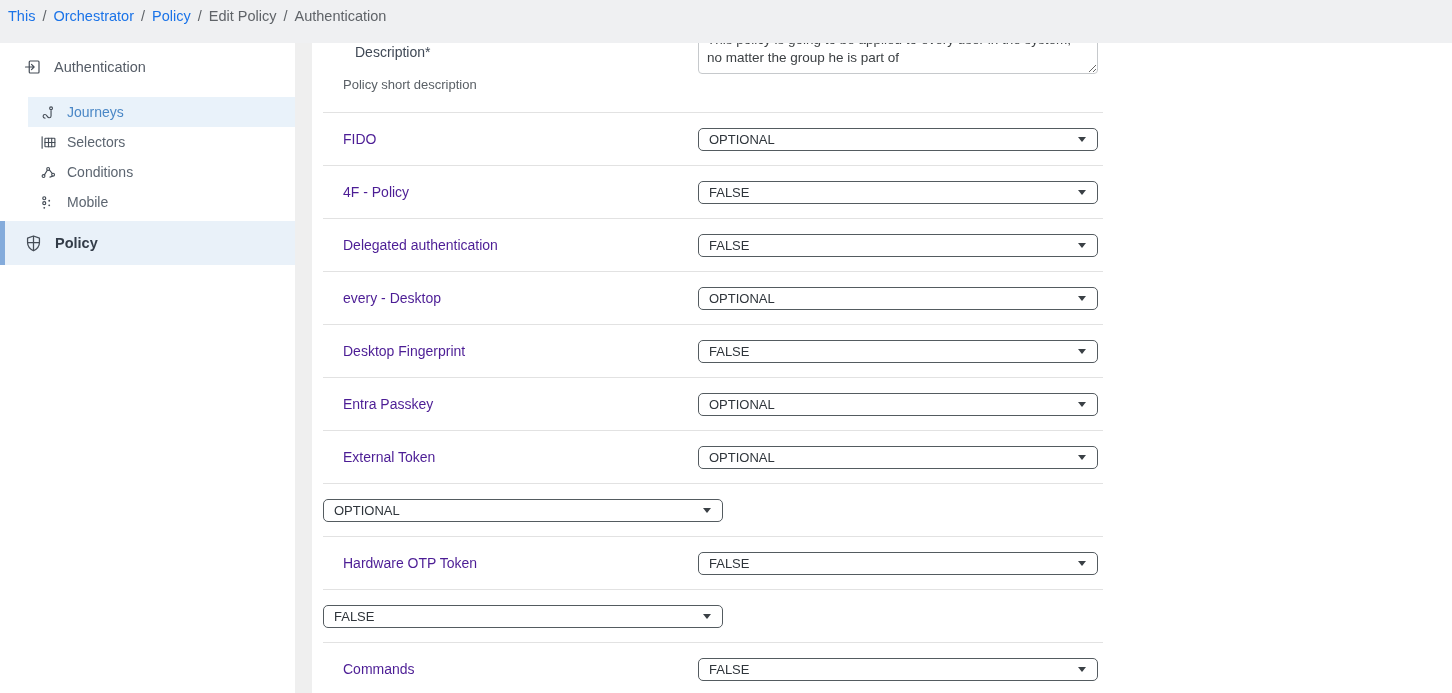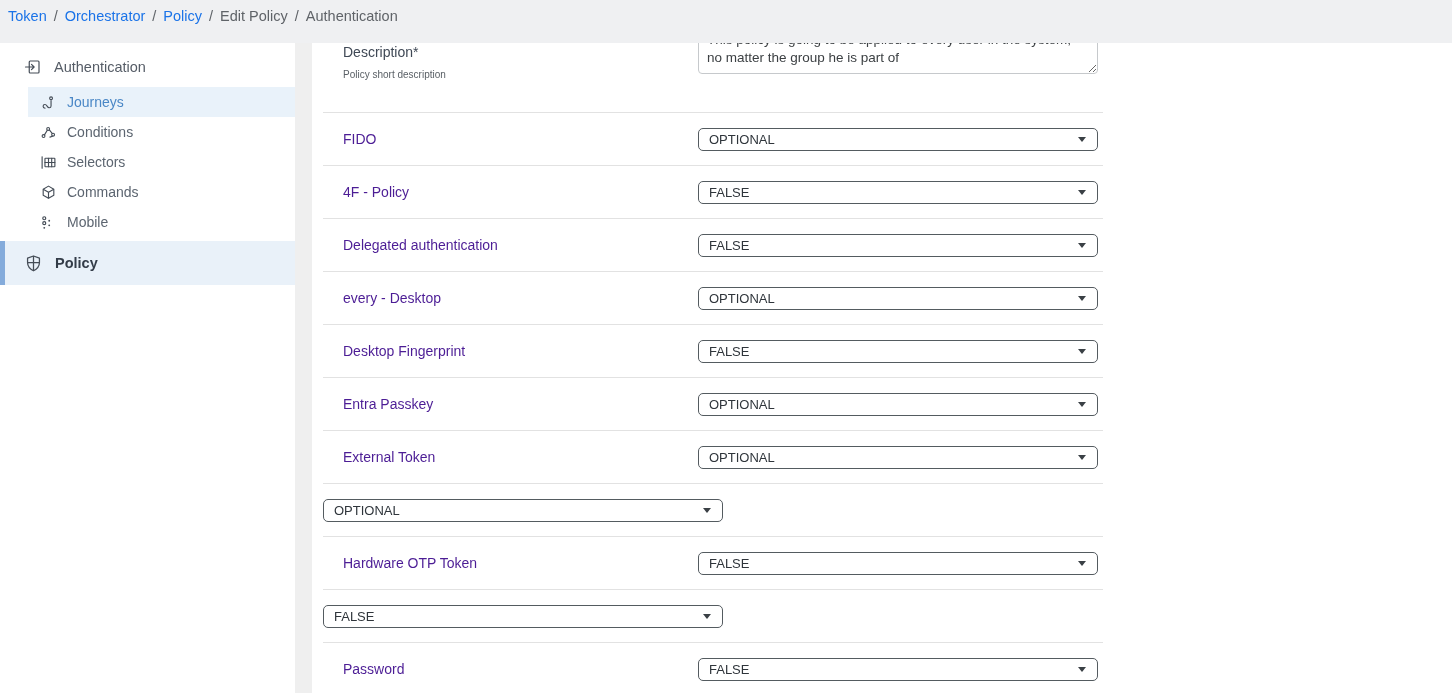--- a/index.html
+++ b/index.html
@@ -27,41 +27,41 @@
   .sidebar { width:295px; background:#fff; flex:none; }
   .gutter { width:17px; background:#efefef; flex:none; }
   .content { flex:1; background:#fff; padding-left:11px; overflow:hidden; }
 
   
   .side-section {
     margin-top:10px; height:28px;
     display:flex; align-items:center; gap:12px;
     padding-left:24px; font-size:14.5px; color:#555c66;
   }
-  .side-sub { margin-top:6px; }
+  .side-sub { margin-top:16px; }
   .side-item {
     height:30px; margin-left:28px;
     display:flex; align-items:center; gap:10px;
     padding-left:12px; font-size:14px; color:#5c6570;
     cursor:pointer;
   }
   .side-item.active { background:#e9f2fa; color:#4a87c6; }
   .icon { color:#454d57; display:inline-flex; flex:none; }
   .policy-item {
     margin-top:4px; height:44px;
     display:flex; align-items:center; gap:12px;
     background:#e9f1f9; border-left:5px solid #84abdb;
     padding-left:19px; font-size:14.5px; font-weight:bold; color:#333c48;
     cursor:pointer;
   }
 
   
   .desc-section { position:relative; height:69px; }
-  .desc-label { position:absolute; left:20px; top:1px; font-size:14px; color:#3f4855; }
-  .desc-helper { position:absolute; left:20px; top:26px; font-size:10px; color:#5a6066; }
+  .desc-label { position:absolute; left:32px; top:1px; font-size:14px; color:#3f4855; }
+  .desc-helper { position:absolute; left:20px; top:34px; font-size:13px; color:#5a6066; }
   .desc-control { position:absolute; left:375px; top:0; width:402px; height:31px; overflow:hidden; }
   .desc-control textarea {
     display:block; width:400px; height:47px; margin-top:-16px;
     border:1px solid #c6c9cc; border-radius:4px;
     padding:3px 8px; font-family:"Liberation Sans", sans-serif;
     font-size:13.5px; line-height:1.35; color:#3c4043; resize:both;
     outline:none; background:#fff;
   }
 
   .rows { width:780px; }
@@ -82,21 +82,21 @@
     border-left:4.5px solid transparent;
     border-right:4.5px solid transparent;
     border-top:5.5px solid #3a4045;
   }
 </style>
 </head>
 <body>
 
 <div class="header">
   <div class="crumbs">
-    <span class="crumb-link">Token</span>
+    <span class="crumb-link">This</span>
     <span class="crumb-sep">/</span>
     <span class="crumb-link">Orchestrator</span>
     <span class="crumb-sep">/</span>
     <span class="crumb-link">Policy</span>
     <span class="crumb-sep">/</span>
     <span class="crumb-current">Edit Policy</span>
     <span class="crumb-sep">/</span>
     <span class="crumb-current">Authentication</span>
   </div>
 </div>
@@ -120,48 +120,39 @@
           <svg width="17" height="17" viewBox="0 0 24 24" fill="none" stroke="currentColor" stroke-width="1.6" stroke-linecap="round">
             <path d="M7 20a2.6 2.6 0 1 1 0-5.2c3.1 0 2.9 4.6 6 4.6a2.6 2.6 0 0 0 2.6-2.6V9.3"></path>
             <circle cx="15.6" cy="6" r="2"></circle>
           </svg>
         </span>
         <span>Journeys</span>
       </div>
       <div class="side-item">
         <span class="icon">
           <svg width="17" height="17" viewBox="0 0 24 24" fill="none" stroke="currentColor" stroke-width="1.6" stroke-linecap="round">
-            <circle cx="5" cy="17" r="2"></circle>
-            <circle cx="11.5" cy="7" r="2"></circle>
-            <circle cx="18.5" cy="15" r="2"></circle>
-            <path d="M6.3 15.3l4-6.4M13.2 8.4l4 4.9M14 18.5l4.5-1.5"></path>
-          </svg>
-        </span>
-        <span>Conditions</span>
-      </div>
-      <div class="side-item">
-        <span class="icon">
-          <svg width="17" height="17" viewBox="0 0 24 24" fill="none" stroke="currentColor" stroke-width="1.6" stroke-linecap="round">
             <line x1="3" y1="4" x2="3" y2="20"></line>
             <rect x="7" y="6" width="14" height="12" rx="0.8"></rect>
             <line x1="7" y1="12" x2="21" y2="12"></line>
             <line x1="12" y1="6" x2="12" y2="18"></line>
             <line x1="16.5" y1="6" x2="16.5" y2="18"></line>
           </svg>
         </span>
         <span>Selectors</span>
       </div>
       <div class="side-item">
         <span class="icon">
-          <svg width="17" height="17" viewBox="0 0 24 24" fill="none" stroke="currentColor" stroke-width="1.6" stroke-linejoin="round">
-            <path d="M12 3l7.5 4.3v8.6L12 20.2 4.5 15.9V7.3L12 3z"></path>
-            <path d="M12 11.6L19.5 7.3M12 11.6L4.5 7.3M12 11.6v8.6"></path>
-          </svg>
-        </span>
-        <span>Commands</span>
+          <svg width="17" height="17" viewBox="0 0 24 24" fill="none" stroke="currentColor" stroke-width="1.6" stroke-linecap="round">
+            <circle cx="5" cy="17" r="2"></circle>
+            <circle cx="11.5" cy="7" r="2"></circle>
+            <circle cx="18.5" cy="15" r="2"></circle>
+            <path d="M6.3 15.3l4-6.4M13.2 8.4l4 4.9M14 18.5l4.5-1.5"></path>
+          </svg>
+        </span>
+        <span>Conditions</span>
       </div>
       <div class="side-item">
         <span class="icon">
           <svg width="17" height="17" viewBox="0 0 24 24" fill="none" stroke="currentColor" stroke-width="1.7">
             <circle cx="6" cy="6" r="2.1"></circle>
             <circle cx="6" cy="13" r="2.1"></circle>
             <circle cx="6" cy="19.5" r="1.3" fill="currentColor" stroke="none"></circle>
             <circle cx="13" cy="9.5" r="1.3" fill="currentColor" stroke="none"></circle>
             <circle cx="13" cy="16" r="1.3" fill="currentColor" stroke="none"></circle>
           </svg>
@@ -267,21 +258,21 @@
       </div>
 
       <div class="form-row">
         <div class="dropdown">
           <span>FALSE</span>
           <span class="caret"></span>
         </div>
       </div>
 
       <div class="form-row">
-        <div class="row-label">Password</div>
+        <div class="row-label">Commands</div>
         <div class="dropdown">
           <span>FALSE</span>
           <span class="caret"></span>
         </div>
       </div>
 
     </div>
   </main>
 </div>
 

